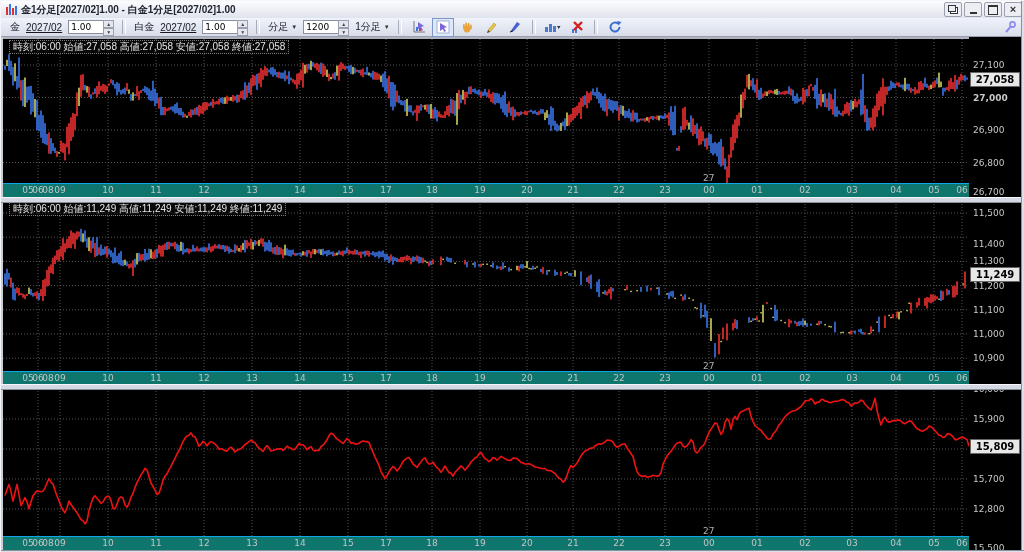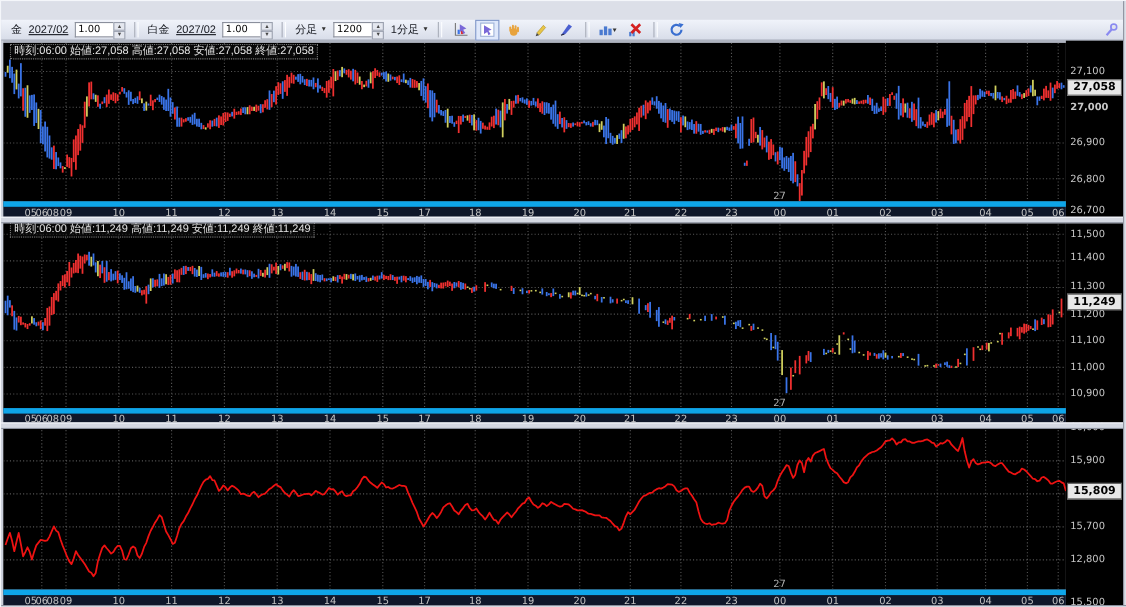--- a/index.html
+++ b/index.html
@@ -33,21 +33,21 @@
   .spin .arrows span{flex:1;font-size:5px;line-height:6px;text-align:center;background:#e4e7ef;
     border:1px solid #9aa0ae;color:#444;}
   .sep{width:2px;height:14px;border-left:1px solid #a8adb9;border-right:1px solid #fcfdff;margin:0 5px;}
   .dd{display:flex;align-items:center;margin:0 3px;gap:3px;white-space:nowrap;}
   .dd .arr{font-size:6px;color:#333;}
   .tbtn{width:20px;height:17px;display:flex;align-items:center;justify-content:center;margin:0 1px;border:1px solid transparent;}
   .tbtn.pressed{border:1px solid #7f96c8;background:#dfe8fb;}
   .wrench{margin-left:auto;margin-right:8px;}
   
   .plot{position:absolute;left:2px;width:966px;background:#000;}
-  .xaxis{position:absolute;left:2px;width:966px;background:#0f172a;border-top:5px solid #0ea5e9;}
+  .xaxis{position:absolute;left:2px;width:966px;background:#0f766e;border-top:1px solid #0ea5e9;}
   .xaxis span{position:absolute;top:1px;color:#c4c4c4;font-size:9px;transform:translateX(-50%);font-family:"DejaVu Sans",sans-serif;}
   .axis-col{position:absolute;left:968px;top:36px;width:52px;height:513px;background:#000;}
   .ylabel{position:absolute;left:972px;color:#c8c8c8;font-size:9px;font-family:"DejaVu Sans",sans-serif;white-space:nowrap;}
   .pricebox{position:absolute;left:969px;width:48px;height:13px;background:#e8e8e8;color:#000;
     border:1px solid #666;font-size:10px;font-weight:bold;text-align:center;line-height:13px;
     font-family:"DejaVu Sans",sans-serif;}
   .infoline{position:absolute;left:8px;color:#e4e4e4;font-size:10px;white-space:nowrap;
     background:rgba(15,15,15,.55);border:1px dotted #7a7a7a;padding:0 3px;line-height:12px;}
   .splitter{position:absolute;left:0;width:1020px;height:4px;background:#d4d8e2;
     border-top:1px solid #f4f6fa;border-bottom:1px solid #8a8f9c;}
@@ -55,20 +55,43 @@
   .frame-b{position:absolute;left:0;top:549px;width:1024px;height:3px;background:#dcdfe8;border-top:1px solid #8a8f9c;}
   .frame-l{position:absolute;left:0;top:36px;width:2px;height:513px;background:#c9cdd8;}
   .topline{position:absolute;left:0;top:36px;width:1020px;height:2px;background:#aeb3bf;}
   svg{display:block;}
 </style>
 </head>
 <body>
 
 <div id="win">
 
+  <div class="titlebar">
+    <div class="tb-icon">
+      <i style="left:1px;height:8px;background:#e03030"></i>
+      <i style="left:4px;height:11px;background:#3a74e8"></i>
+      <i style="left:7px;height:7px;background:#e03030"></i>
+      <i style="left:10px;height:9px;background:#3a74e8"></i>
+    </div>
+    <span class="title-text">金1分足[2027/02]1.00 - 白金1分足[2027/02]1.00</span>
+    <div class="winbtns">
+      <div class="wbtn">
+          <div class="g-float"></div>
+        </div>
+      <div class="wbtn">
+          <div class="g-min"></div>
+        </div>
+      <div class="wbtn">
+          <div class="g-max"></div>
+        </div>
+      <div class="wbtn">
+          <span class="g-close">×</span>
+        </div>
+    </div>
+  </div>
 
   <div class="toolbar">
     <span class="tlabel">金</span>
     <span class="tvalue">2027/02</span>
     <span class="spin">
       <input readonly="" value="1.00" style="">
       <span class="arrows">
           <span>▲</span>
           <span>▼</span>
         </span>
@@ -1218,21 +1241,21 @@
       <span style="left: 959px;">06</span>
     </div>
 
   <div id="ylabels">
       <span class="ylabel" style="top: 59px;">27,100</span>
       <span class="ylabel" style="top: 91.5px; font-weight: bold;">27,000</span>
       <span class="ylabel" style="top: 124px;">26,900</span>
       <span class="ylabel" style="top: 156.5px;">26,800</span>
       <span class="ylabel" style="top: 186px;">26,700</span>
       <span class="ylabel" style="top: 207px;">11,500</span>
-      <span class="ylabel" style="top: 228px;">11,400</span>
+      <span class="ylabel" style="top: 238px;">11,400</span>
       <span class="ylabel" style="top: 255.4px;">11,300</span>
       <span class="ylabel" style="top: 279.6px;">11,200</span>
       <span class="ylabel" style="top: 303.8px;">11,100</span>
       <span class="ylabel" style="top: 328px;">11,000</span>
       <span class="ylabel" style="top: 352.2px;">10,900</span>
       <span class="ylabel" style="top: 383px;">16,000</span>
       <span class="ylabel" style="top: 413px;">15,900</span>
       <span class="ylabel" style="top: 443px;">15,800</span>
       <span class="ylabel" style="top: 473px;">15,700</span>
       <span class="ylabel" style="top: 503px;">12,800</span>

